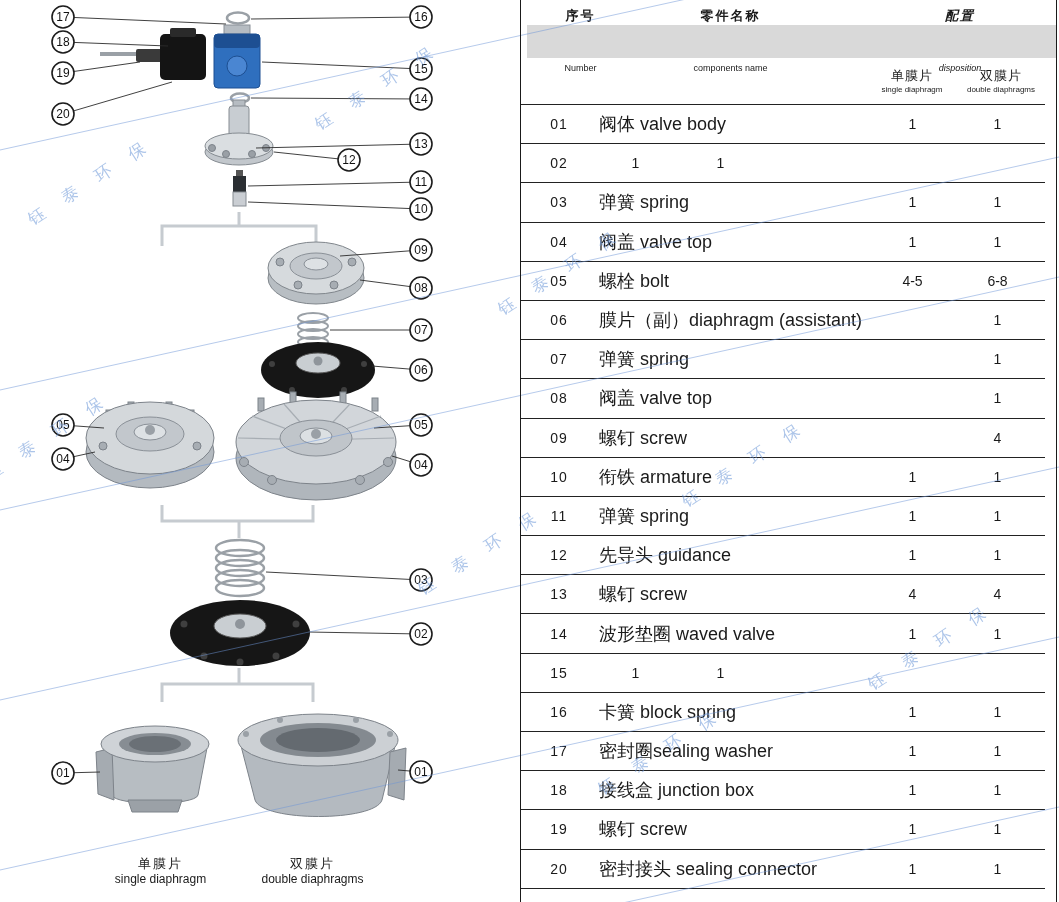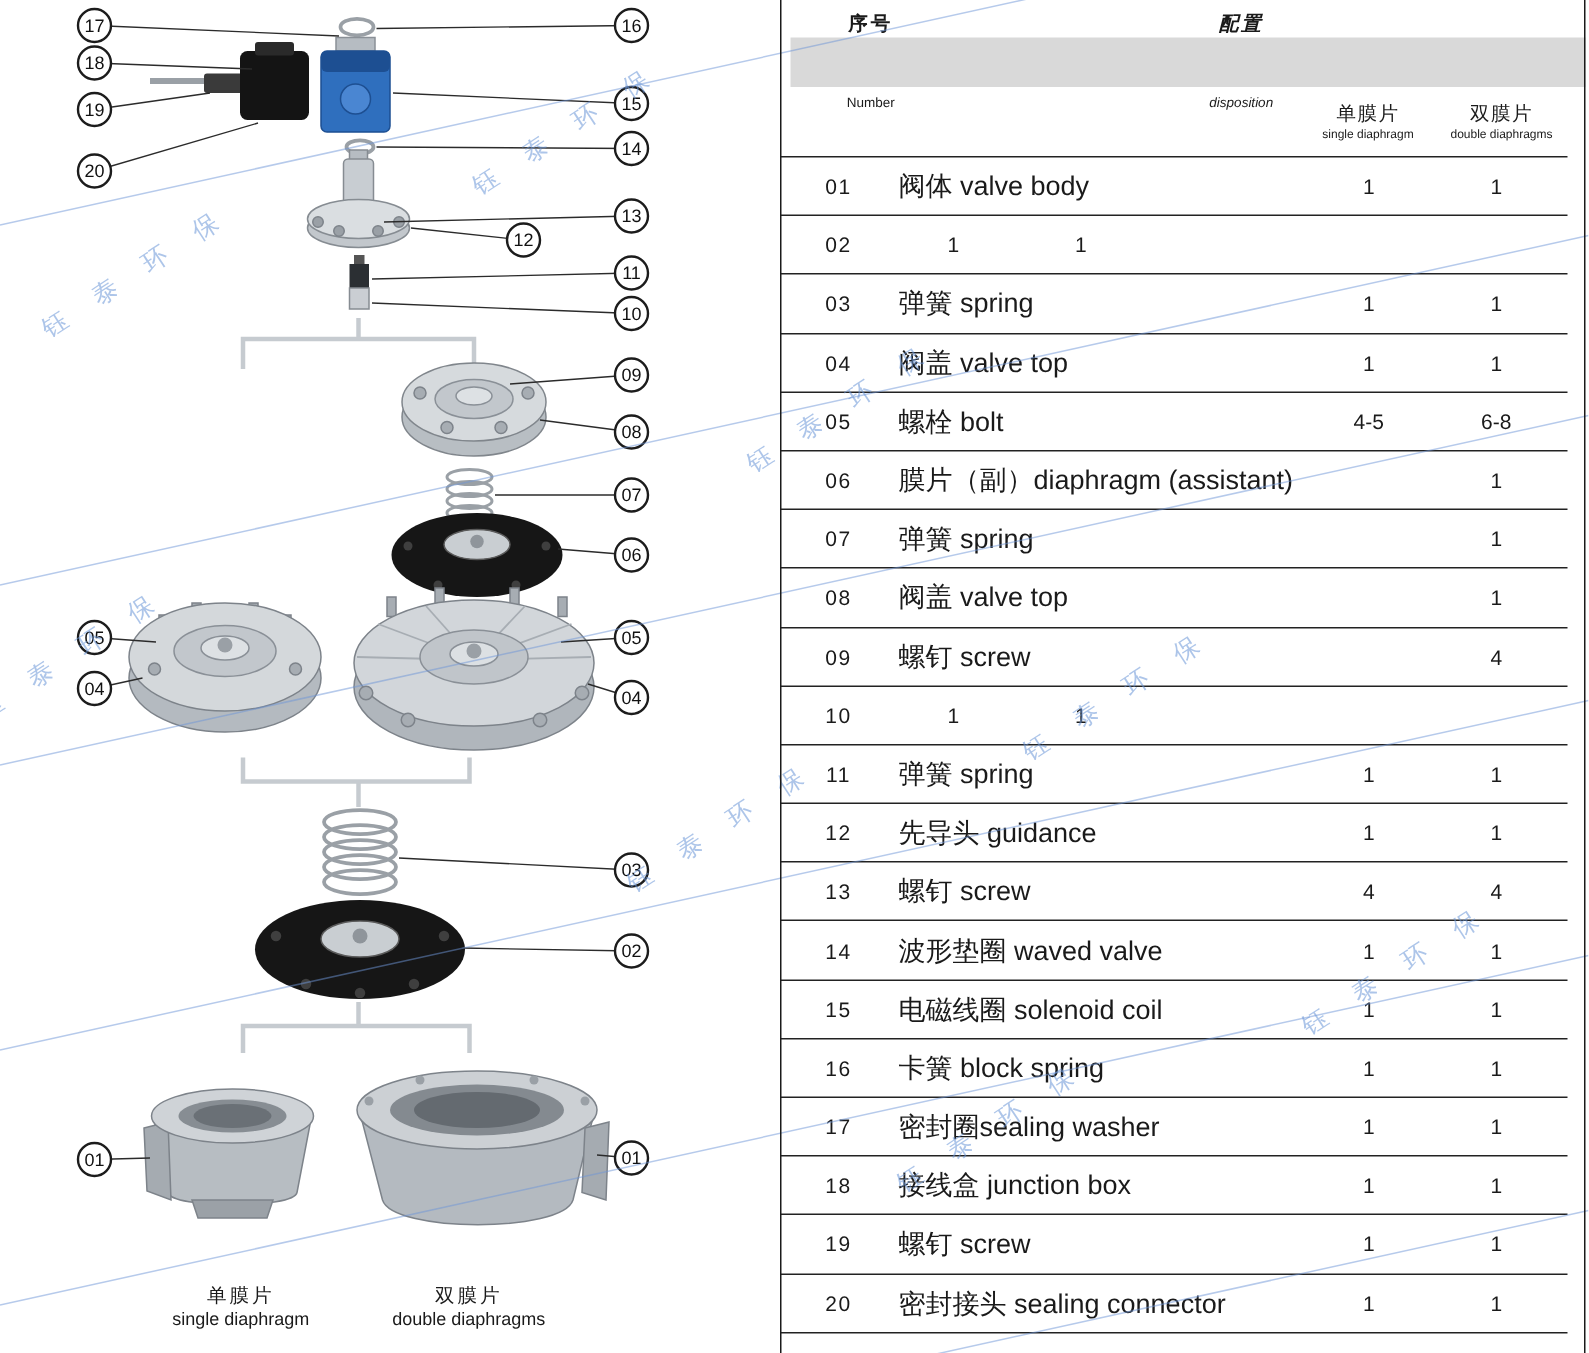--- a/index.html
+++ b/index.html
@@ -301,20 +301,24 @@
     <div class="en">double diaphragms</div>
   </div>
 </div>
 
 <div class="table-panel">
   <div class="thead">
     <div class="th th-no">
       <div class="zh">序号</div>
       <div class="en">Number</div>
     </div>
+    <div class="th th-name">
+      <div class="zh">零件名称</div>
+      <div class="en">components name</div>
+    </div>
     <div class="th th-disp">
       <div class="zh">配置</div>
       <div class="en">disposition</div>
     </div>
   </div>
 
   <div class="subhead">
     <div class="sub sub-single">
       <div class="zh">单膜片</div>
       <div class="en">single diaphragm</div>
@@ -374,20 +378,21 @@
         <div class="c-double">1</div>
       </div>
       <div class="trow">
         <div class="c-no">09</div>
         <div class="c-name">螺钉 screw</div>
         <div class="c-single"></div>
         <div class="c-double">4</div>
       </div>
       <div class="trow">
         <div class="c-no">10</div>
+        <div class="c-name">衔铁 armature</div>
         <div class="c-single">1</div>
         <div class="c-double">1</div>
       </div>
       <div class="trow">
         <div class="c-no">11</div>
         <div class="c-name">弹簧 spring</div>
         <div class="c-single">1</div>
         <div class="c-double">1</div>
       </div>
       <div class="trow">
@@ -403,21 +408,20 @@
         <div class="c-double">4</div>
       </div>
       <div class="trow">
         <div class="c-no">14</div>
         <div class="c-name">波形垫圈 waved valve</div>
         <div class="c-single">1</div>
         <div class="c-double">1</div>
       </div>
       <div class="trow">
         <div class="c-no">15</div>
-        <div class="c-name">电磁线圈 solenoid coil</div>
         <div class="c-single">1</div>
         <div class="c-double">1</div>
       </div>
       <div class="trow">
         <div class="c-no">16</div>
         <div class="c-name">卡簧 block spring</div>
         <div class="c-single">1</div>
         <div class="c-double">1</div>
       </div>
       <div class="trow">

